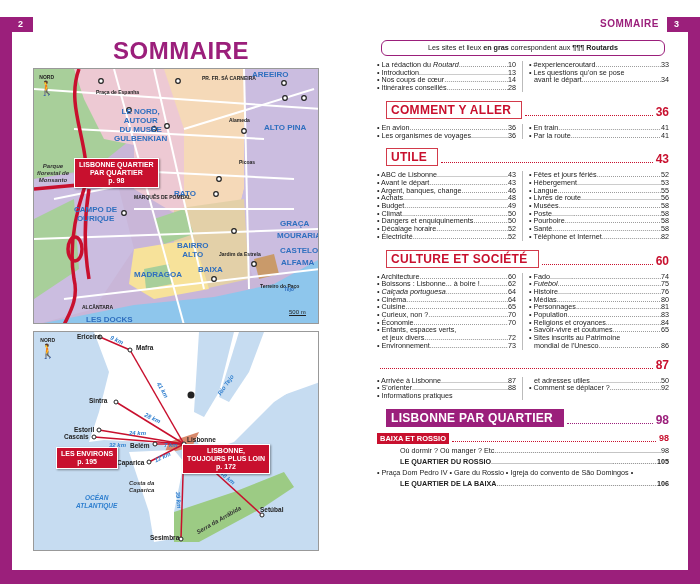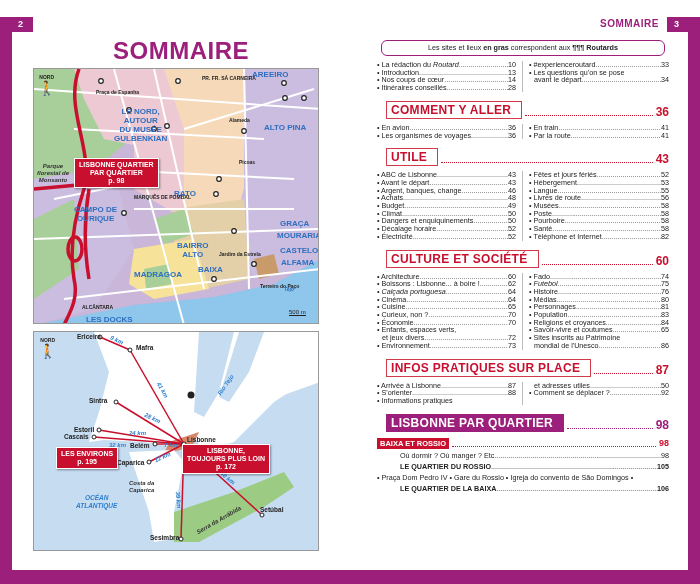--- a/index.html
+++ b/index.html
@@ -523,21 +523,20 @@
             <span class="lbl">• Sites inscrits au Patrimoine</span>
           </div>
           <div class="item cont">
             <span class="lbl">mondial de l'Unesco</span>
             <span class="dots"></span>
             <span class="pg">86</span>
           </div>
         </div>
       </div>
       <div class="section-head">
-        <span class="box">INFOS PRATIQUES SUR PLACE</span>
         <span class="fill"></span>
         <span class="num">87</span>
       </div>
       <div class="cols">
         <div class="col left-col">
           <div class="item">
             <span class="lbl">• Arrivée à Lisbonne</span>
             <span class="dots"></span>
             <span class="pg">87</span>
           </div>

